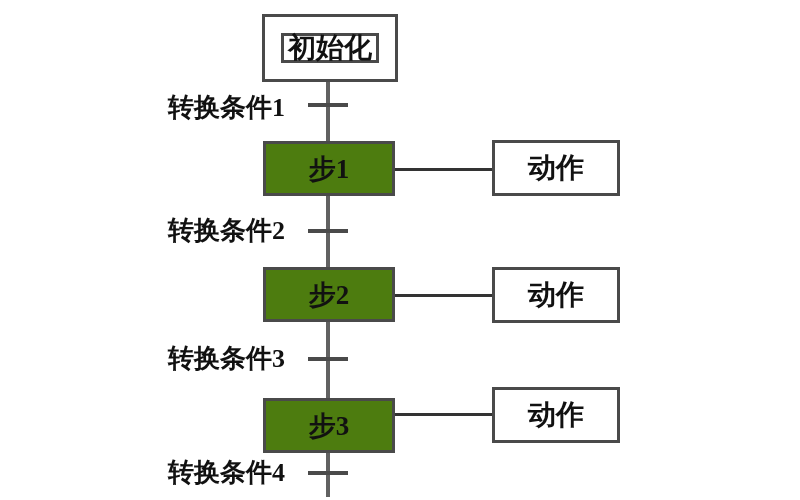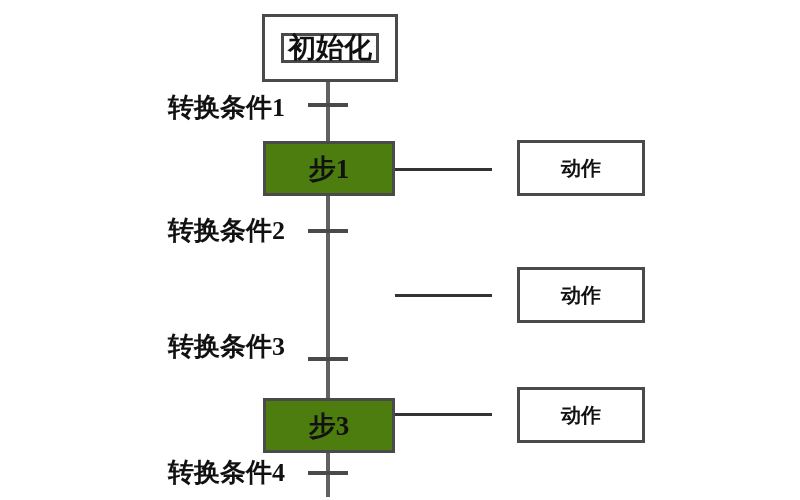--- a/index.html
+++ b/index.html
@@ -55,26 +55,26 @@
     left:263px;width:132px;height:55px;
     border:3px solid var(--line);
     box-sizing:border-box;
     background:#4d7c0f;
     display:flex;align-items:center;justify-content:center;
     font-size:27px;color:var(--text);font-weight:600;
     z-index:2;
   }
   .action-box{
     position:absolute;
-    left:517px;width:128px;height:56px;
+    left:492px;width:128px;height:56px;
     border:3px solid var(--line);
     box-sizing:border-box;
     background:#ffffff;
     display:flex;align-items:center;justify-content:center;
-    font-size:20px;color:var(--text);font-weight:600;
+    font-size:28px;color:var(--text);font-weight:600;
     z-index:2;
   }
   .connector{
     position:absolute;
     left:395px;width:97px;height:3px;
     background:#333333;
     z-index:1;
   }
 </style>
 </head>
@@ -91,24 +91,25 @@
   <div class="t-label" style="top:91px">转换条件1</div>
   <div class="tick" style="top:103px"></div>
 
   <div class="step-box" style="top:141px">步1</div>
   <div class="connector" style="top:168px"></div>
   <div class="action-box" style="top:140px">动作</div>
 
   <div class="t-label" style="top:214px">转换条件2</div>
   <div class="tick" style="top:229px"></div>
 
+  <div class="step-box" style="top:267px">步2</div>
   <div class="connector" style="top:294px"></div>
   <div class="action-box" style="top:267px">动作</div>
 
-  <div class="t-label" style="top:330px">转换条件3</div>
+  <div class="t-label" style="top:342px">转换条件3</div>
   <div class="tick" style="top:357px"></div>
 
   <div class="step-box" style="top:398px">步3</div>
   <div class="connector" style="top:413px"></div>
   <div class="action-box" style="top:387px">动作</div>
 
   <div class="t-label" style="top:456px">转换条件4</div>
   <div class="tick" style="top:471px"></div>
 
 </div>

